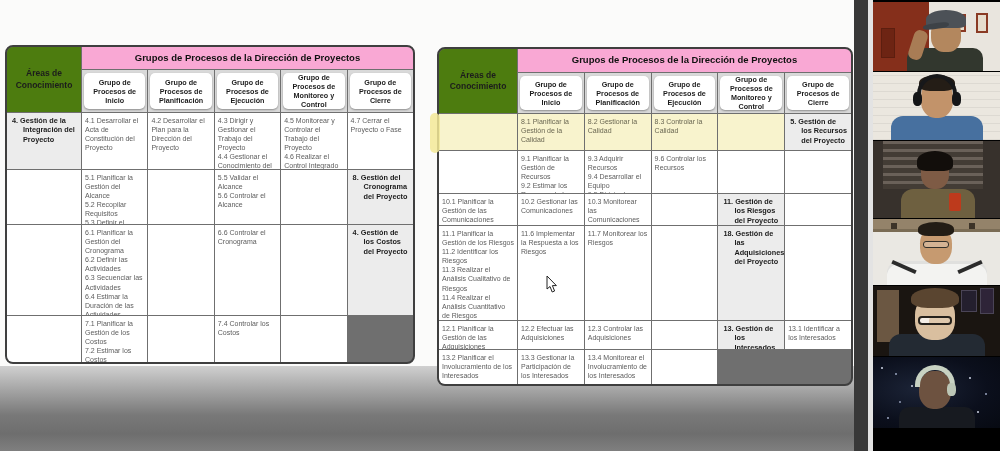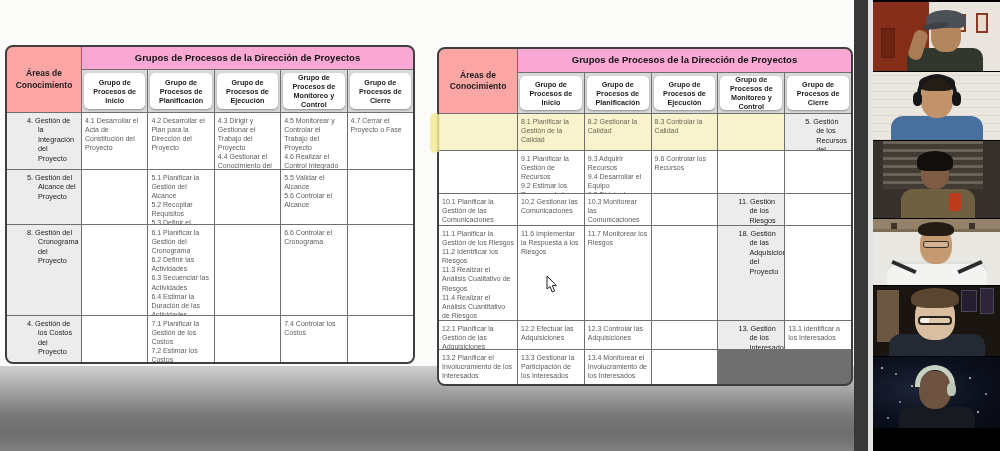--- a/index.html
+++ b/index.html
@@ -16,30 +16,30 @@
 
   
   .ptable { position:absolute; display:grid; gap:1px; background:#6f6f6f;
     border:2px solid #3f3f3f; border-radius:8px; overflow:hidden; }
   #table-left  { left:5px;  top:45px; width:410px; grid-template-columns:74px repeat(5,1fr);
     grid-template-rows:22px 42px 56px 54px 90px 46px; }
   #table-right { left:437px; top:47px; width:416px; grid-template-columns:78px repeat(5,1fr);
     grid-template-rows:23px 40px 36px 42px 31px 94px 28px 34px; }
   .cell { background:#fff; padding:3px 3px; font-size:7px; line-height:1.3; color:#5c5c5c;
     white-space:pre-line; overflow:hidden; }
-  .areahead { grid-row:1/3; grid-column:1; background:#fca5a5; display:flex; align-items:center;
+  .areahead { grid-row:1/3; grid-column:1; background:#4d7c0f; display:flex; align-items:center;
     justify-content:center; text-align:center; font-weight:bold; color:#1c1c1c; font-size:8.5px; }
   .bandtitle { grid-column:2/7; background:#f9a8d4; display:flex; align-items:center;
     justify-content:center; font-weight:bold; color:#111; font-size:9.5px; text-align:center; padding:1px; }
   .colhead { background:#d9d9d9; padding:0; display:flex; }
   .pill { flex:1; margin:3px 2px; background:#fff; border-radius:5px; display:flex; align-items:center;
     justify-content:center; text-align:center; font-weight:bold; color:#1c1c1c; font-size:7.2px;
     line-height:1.25; box-shadow:0 1px 2px rgba(0,0,0,.35); padding:1px; }
-  .area { background:#ececec; font-weight:normal; color:#1c1c1c; font-size:7.3px;
-    padding-left:20px; }
+  .area { background:#ececec; font-weight:bold; color:#1c1c1c; font-size:7.3px;
+    padding-left:5px; }
   .area span { display:block; padding-left:11px; text-indent:-11px; }
   .hl-area { background:#e9e2a6 !important; }
   .hl-cell { background:#f8f3cd !important; color:#6a6752; }
   #hl-spill { position:absolute; left:430px; top:113px; width:10px; height:40px;
     background:rgba(243,233,150,.85); border-radius:5px; }
 
   
   #cursor { position:absolute; left:546px; top:276px; width:12px; height:18px; }
 
   
@@ -138,21 +138,20 @@
 
       <div class="cell area"><span>4. Gestión de la Integración del Proyecto</span></div>
       <div class="cell">4.1 Desarrollar el Acta de Constitución del Proyecto</div>
       <div class="cell">4.2 Desarrollar el Plan para la Dirección del Proyecto</div>
       <div class="cell">4.3 Dirigir y Gestionar el Trabajo del Proyecto
 4.4 Gestionar el Conocimiento del Proyecto</div>
       <div class="cell">4.5 Monitorear y Controlar el Trabajo del Proyecto
 4.6 Realizar el Control Integrado de Cambios</div>
       <div class="cell">4.7 Cerrar el Proyecto o Fase</div>
 
-      <div class="cell area"><span>5. Gestión del Alcance del Proyecto</span></div>
       <div class="cell"></div>
       <div class="cell">5.1 Planificar la Gestión del Alcance
 5.2 Recopilar Requisitos
 5.3 Definir el Alcance
 5.4 Crear la EDT/WBS</div>
       <div class="cell"></div>
       <div class="cell">5.5 Validar el Alcance
 5.6 Controlar el Alcance</div>
       <div class="cell"></div>
 

